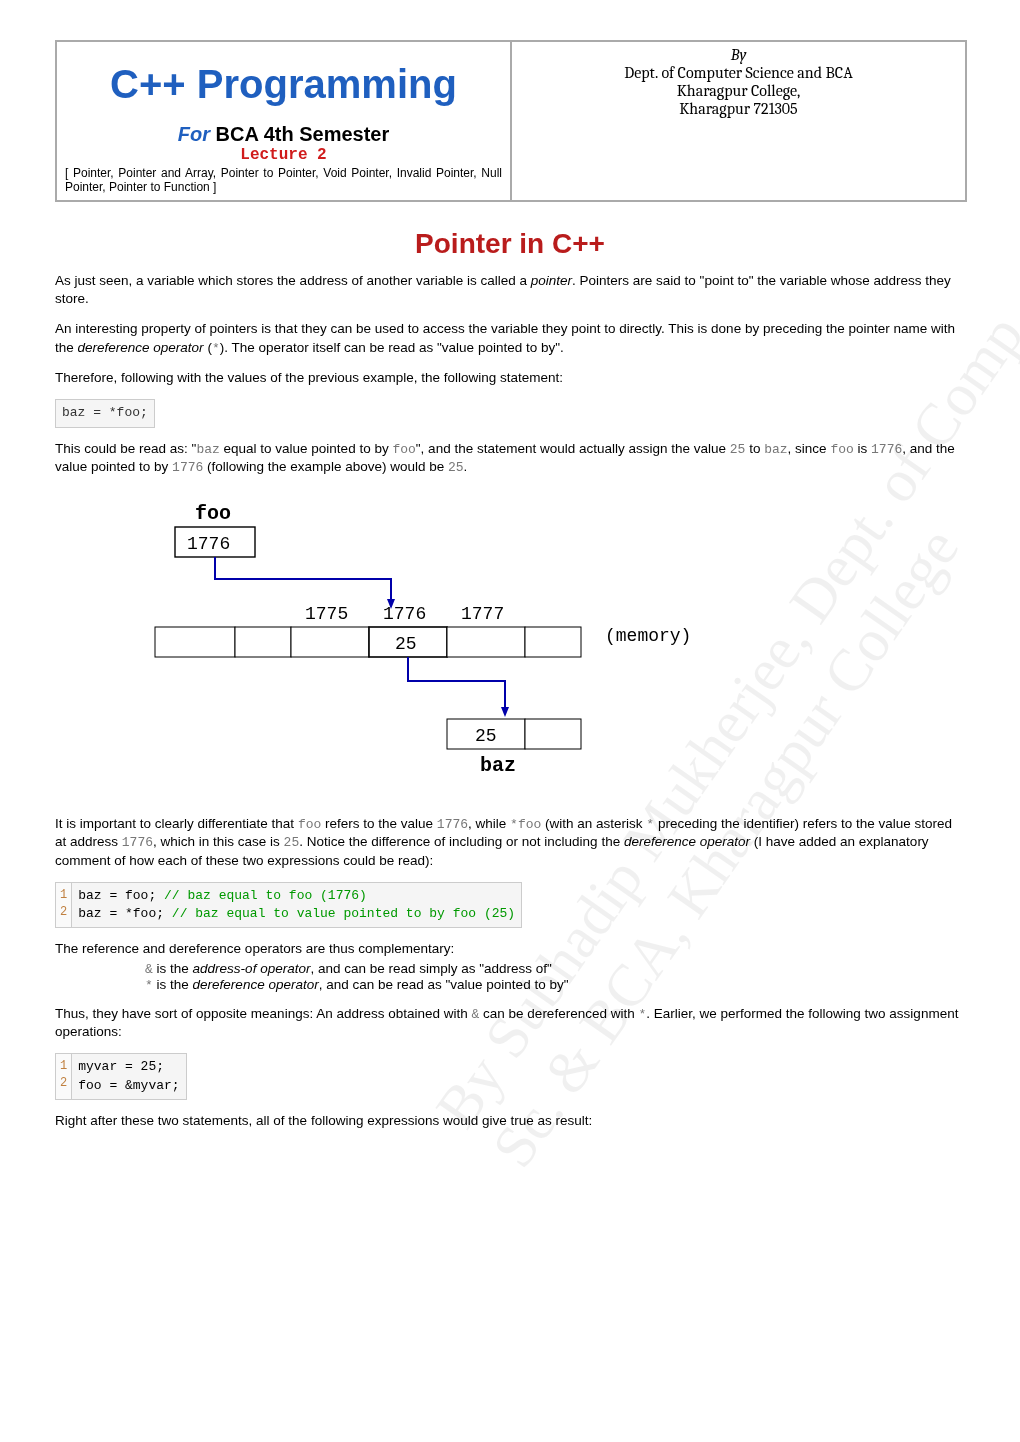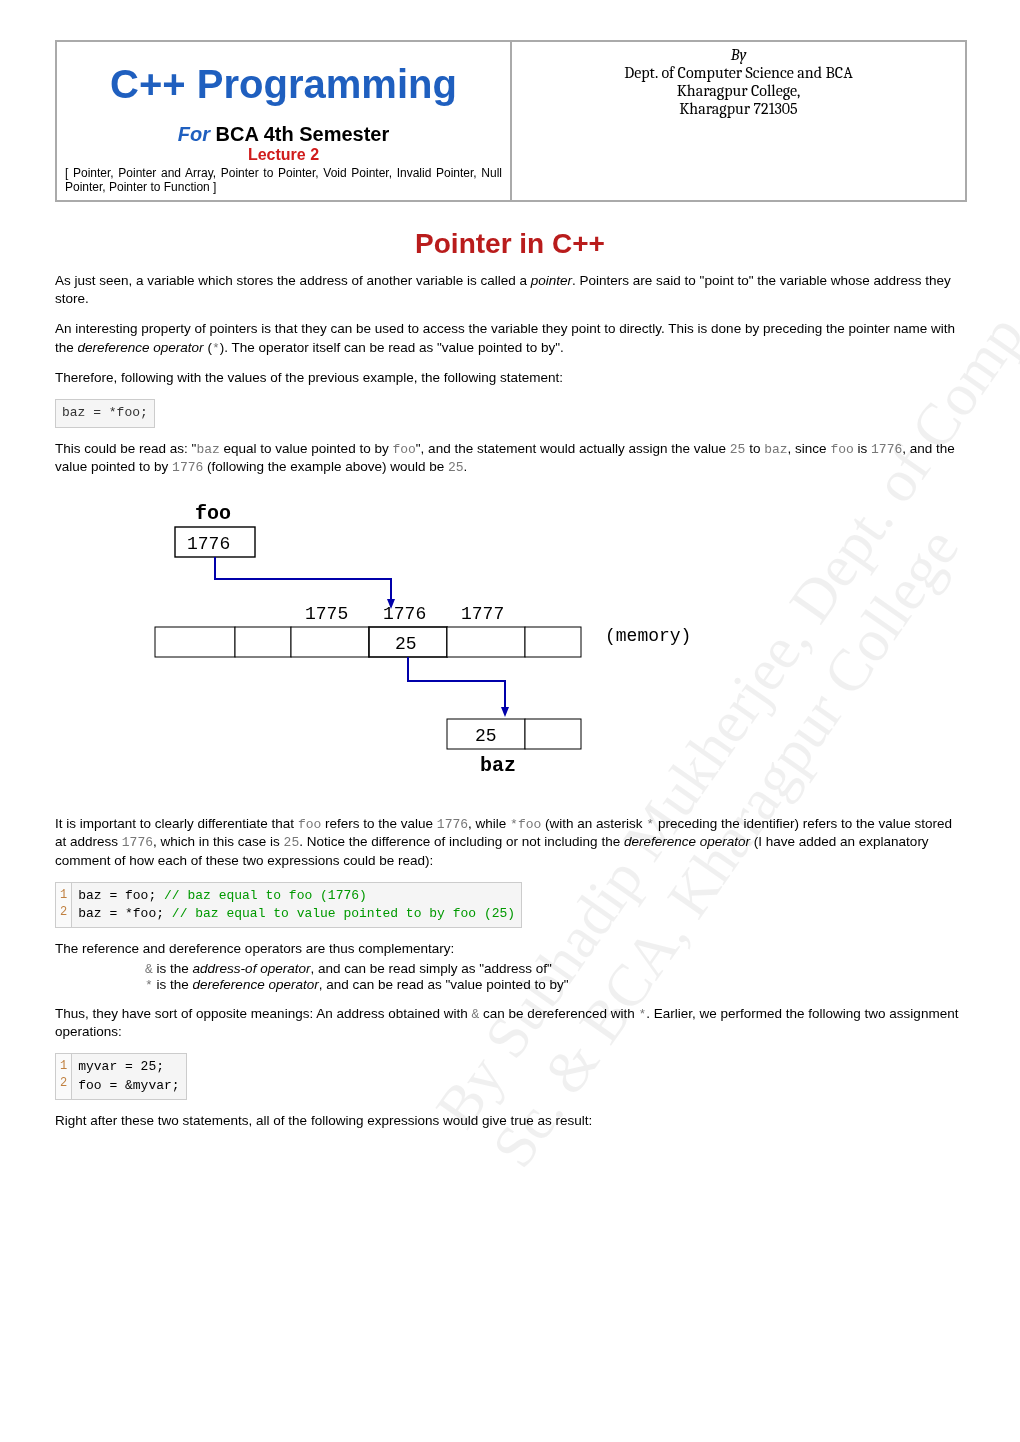--- a/index.html
+++ b/index.html
@@ -52,21 +52,21 @@
     font-size: 20px;
     color: #000;
     font-weight: bold;
     margin: 0;
   }
   .title-sub .for {
     color: #1f5fbf;
     font-style: italic;
   }
   .lecture {
-    font-family: Liberation Sans, sans-serif;
+    font-family: Liberation Mono, monospace;
     color: #d01c1c;
     font-weight: bold;
     font-size: 16px;
     margin: 0;
   }
   .header-desc {
     font-family: "Comic Sans MS", cursive, sans-serif;
     font-size: 12px;
     text-align: justify;
     margin: 2px 0 0 0;

